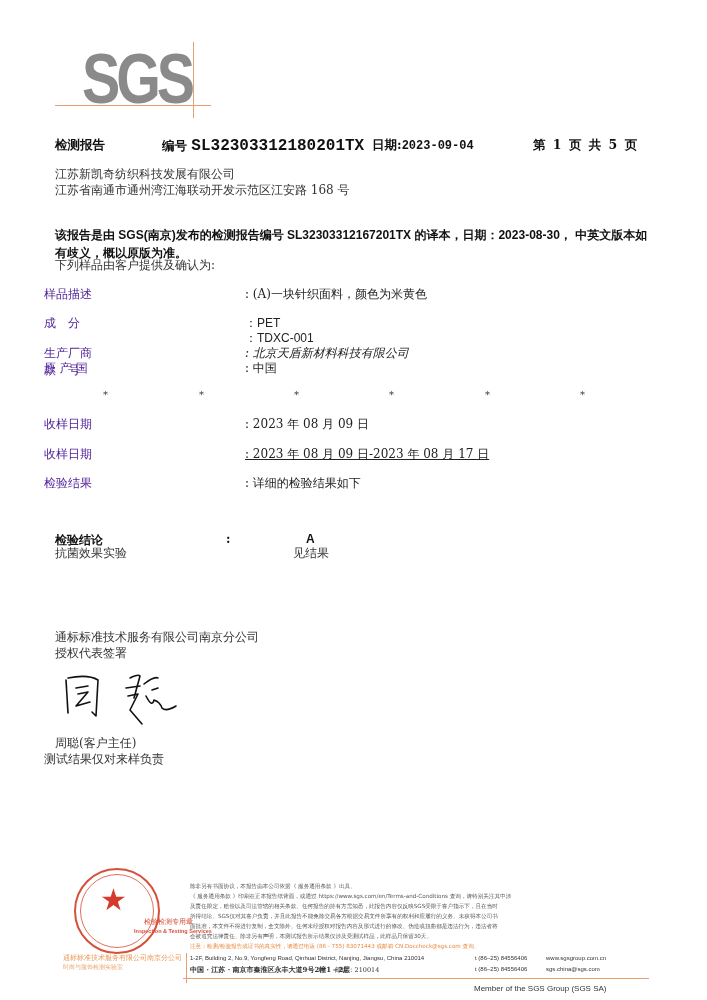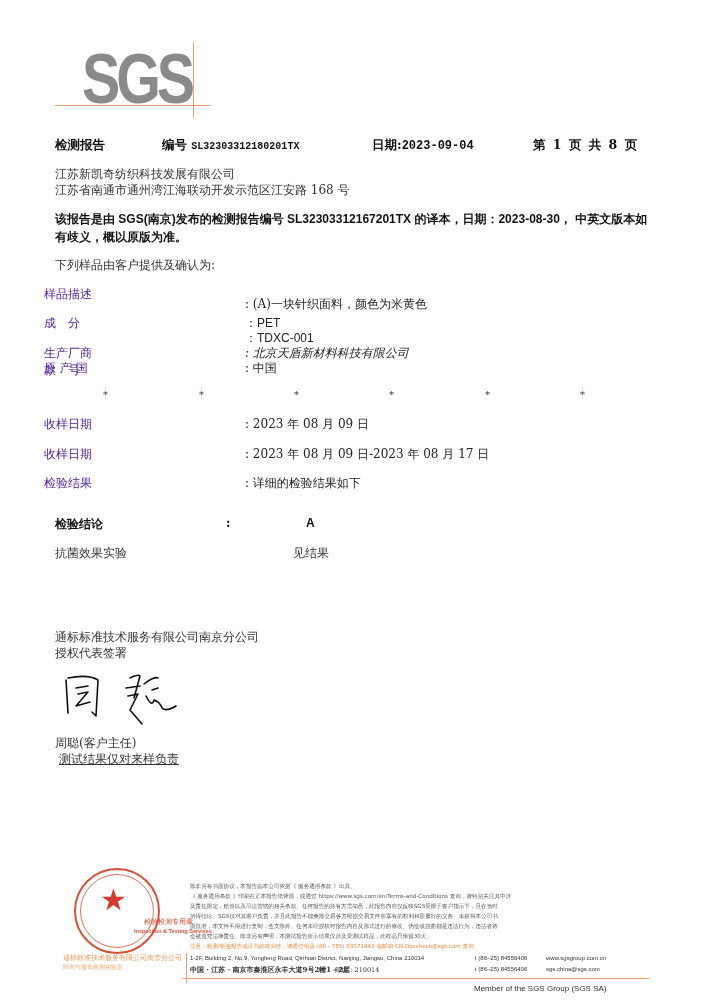--- a/index.html
+++ b/index.html
@@ -13,21 +13,21 @@
   #logo-text { left:82px; top:44px; font-family:"Liberation Sans", sans-serif; font-weight:bold;
                font-size:70px; letter-spacing:-5px; color:#8a8a8a; line-height:70px;
                transform:scaleX(0.82); transform-origin:left top; }
   #logo-hline { left:55px; top:105px; width:156px; height:1px; background:#e8a070; }
   #logo-vline { left:193px; top:42px; width:1px; height:76px; background:#e8a070; }
 
   
   .hdr { top:137px; font-size:12.5px; font-weight:bold; color:#111; }
 
   .t12 { font-size:12px; color:#333; }
-  .bold { font-weight:bold; color:#111; }
+  .bold { font-weight:bold; color:#111;margin-top:16px; }
 
   
   .lbl { left:44px; font-size:12px; color:#4c1d95; }
   .val { left:245px; font-size:12px; color:#222; }
   .star { font-size:10px; color:#333; }
 
   
   #stamp { left:74px; top:868px; width:86px; height:86px; border-radius:50%;
            border:2px solid #d8503a; box-sizing:border-box; }
   #stamp-inner { left:80px; top:874px; width:74px; height:74px; border-radius:50%;
@@ -44,37 +44,37 @@
 </head>
 <body>
 
 <div class="abs" id="logo-text">SGS</div>
 <div class="abs" id="logo-hline"></div>
 <div class="abs" id="logo-vline"></div>
 
 <div class="abs hdr" style="left:55px;">检测报告</div>
 <div class="abs hdr" style="left:162px;">
   <span>编号</span>
-  <span class="mono" style="font-size:10px;">SL32303312180201TX</span>
+  <span class="mono" style="font-size:16px;">SL32303312180201TX</span>
 </div>
 <div class="abs hdr" style="left:372px;">
   <span>日期:</span><span class="mono" style="font-size:12px;margin-top:14px;">2023-09-04</span>
 </div>
-<div class="abs hdr" style="left:533px; word-spacing:3px;">第 1 页 共 8 页</div>
+<div class="abs hdr" style="left:533px; word-spacing:3px;">第 1 页 共 5 页</div>
 
 <div class="abs t12" style="left:55px; top:166px;">江苏新凯奇纺织科技发展有限公司</div>
 <div class="abs t12" style="left:55px; top:182px;">江苏省南通市通州湾江海联动开发示范区江安路 168 号</div>
 
 <div class="abs t12 bold sans" style="left:55px; top:211px; font-size:12px;">该报告是由 SGS(南京)发布的检测报告编号 SL32303312167201TX 的译本，日期：2023-08-30， 中英文版本如</div>
 <div class="abs t12 bold sans" style="left:55px; top:229px; font-size:12px;text-align:right;">有歧义，概以原版为准。</div>
 
 <div class="abs t12" style="left:55px; top:257px;">下列样品由客户提供及确认为:</div>
 
 <div class="abs lbl" style="top:286px;">样品描述</div>
-<div class="abs val" style="top:286px;margin-top:10px;">: (A)一块针织面料，颜色为米黄色</div>
+<div class="abs val" style="top:286px;">: (A)一块针织面料，颜色为米黄色</div>
 
 <div class="abs lbl" style="top:315px;">成　分</div>
 <div class="abs val sans" style="top:315px;">：PET</div>
 
 <div class="abs lbl" style="top:330px;margin-top:32px;">款　号</div>
 <div class="abs val sans" style="top:330px;">：TDXC-001</div>
 
 <div class="abs lbl" style="top:345px;">生产厂商</div>
 <div class="abs val" style="top:345px;font-style:italic;">: 北京天盾新材料科技有限公司</div>
 
@@ -85,21 +85,21 @@
 <div class="abs star" style="left:199px; top:389px;">*</div>
 <div class="abs star" style="left:294px; top:389px;">*</div>
 <div class="abs star" style="left:389px; top:389px;">*</div>
 <div class="abs star" style="left:485px; top:389px;">*</div>
 <div class="abs star" style="left:580px; top:389px;">*</div>
 
 <div class="abs lbl" style="top:416px;">收样日期</div>
 <div class="abs val" style="top:416px;">: 2023 年 08 月 09 日</div>
 
 <div class="abs lbl" style="top:446px;">收样日期</div>
-<div class="abs val" style="top:446px;">: 2023 年 08 月 09 日-2023 年 08 月 17 日</div>
+<div class="abs val" style="top:446px;text-decoration:underline;">: 2023 年 08 月 09 日-2023 年 08 月 17 日</div>
 
 <div class="abs lbl" style="top:475px;">检验结果</div>
 <div class="abs val" style="top:475px;">: 详细的检验结果如下</div>
 
 <div class="abs t12 bold" style="left:55px; top:516px;">检验结论</div>
 <div class="abs t12 bold" style="left:226px; top:516px;">:</div>
 <div class="abs t12 bold sans" style="left:306px; top:516px;">A</div>
 
 <div class="abs t12" style="left:55px; top:545px;">抗菌效果实验</div>
 <div class="abs t12" style="left:293px; top:545px;">见结果</div>
@@ -118,21 +118,21 @@
       <path d="M68 20 L82 18"></path>
       <path d="M70 28 L80 26 L72 42 L84 56"></path>
       <path d="M86 16 Q96 8 100 10"></path>
       <path d="M88 28 Q94 40 96 32 Q102 34 104 40 Q108 44 118 38"></path>
       <path d="M94 22 L100 20"></path>
     </g>
   </svg>
 </div>
 
 <div class="abs t12" style="left:55px; top:735px;">周聪(客户主任)</div>
-<div class="abs t12" style="left:59px; top:751px;text-decoration:underline;">测试结果仅对来样负责</div>
+<div class="abs t12" style="left:44px; top:751px;">测试结果仅对来样负责</div>
 
 <div class="abs" id="stamp"></div>
 <div class="abs" id="stamp-inner"></div>
 <div class="abs" id="stamp-star">★</div>
 <div class="abs stamp-t" style="left:97px; top:917px;">检验检测专用章</div>
 <div class="abs stamp-t sans" style="left:87px; top:928px; font-size:5.5px; font-weight:bold;">Inspection &amp; Testing Services</div>
 
 <div class="abs" style="left:63px; top:953px; font-size:7px; color:#e8883e; opacity:0.85;">通标标准技术服务有限公司南京分公司</div>
 <div class="abs" style="left:63px; top:963px; font-size:6px; color:#e8883e; opacity:0.75;">时尚与服饰检测实验室</div>
 

